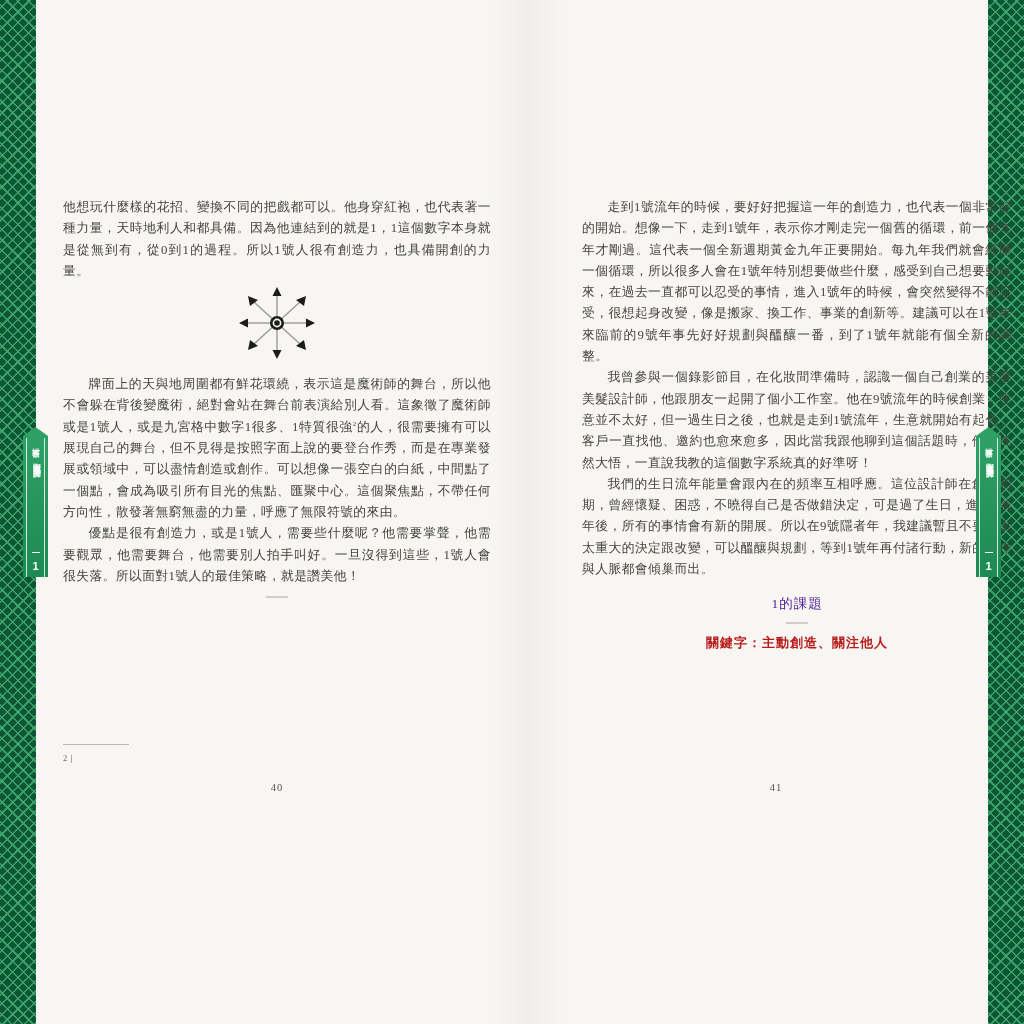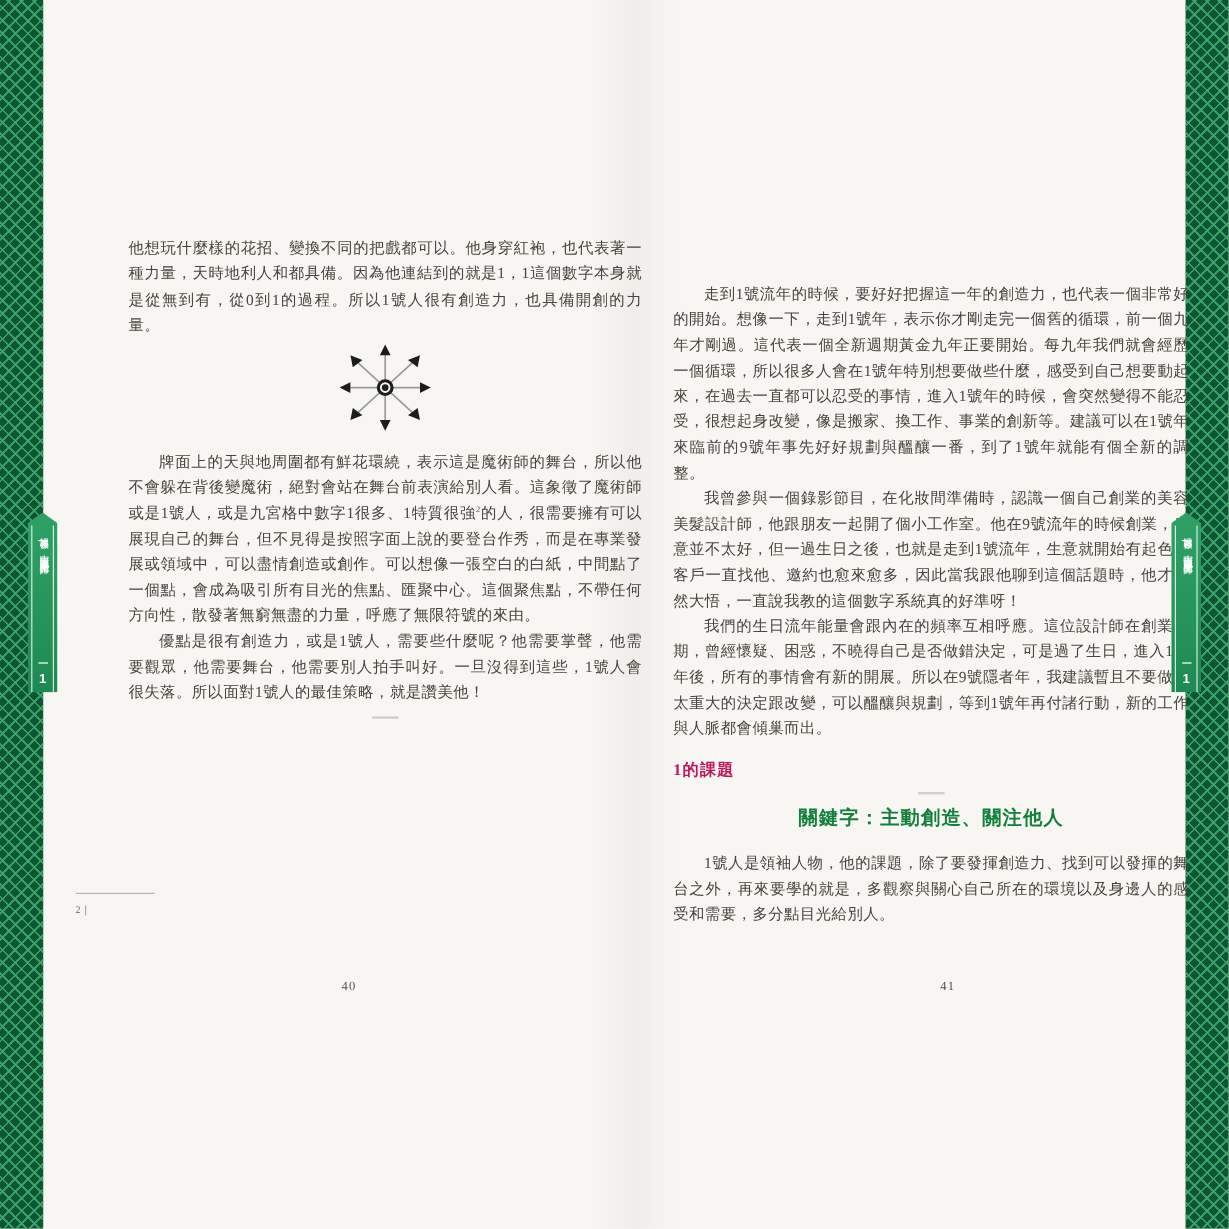--- a/index.html
+++ b/index.html
@@ -42,52 +42,52 @@
   .ribbon-num{
     color:#fff;font-size:11px;font-weight:bold;margin:3px 0 5px;
     font-family:"Liberation Sans","DejaVu Sans",sans-serif;
   }
   
   .gutter-shade{
     position:absolute;top:0;bottom:0;left:492px;width:72px;z-index:0;
     background:linear-gradient(90deg,rgba(0,0,0,0) 0%,rgba(0,0,0,.035) 50%,rgba(0,0,0,0) 100%);
   }
   .page-col{position:absolute;top:197px;z-index:1;color:#45443e;}
-  .page-col.left{left:63px;width:428px;margin-left:44px;}
-  .page-col.right{left:561px;width:430px;margin-top:38px;}
+  .page-col.left{left:63px;width:428px;}
+  .page-col.right{left:582px;width:430px;}
   .body-text{
     font-size:12.8px;line-height:21.3px;text-align:justify;
     letter-spacing:.4px;margin:0;
   }
   .indent{text-indent:2em;}
   sup.note-ref{font-size:7px;vertical-align:super;line-height:0;}
   .section-heading{
-    text-align:left;font-weight:bold;font-size:13.5px;color:#be185d;
+    text-align:center;font-weight:normal;font-size:13.5px;color:#4c1d95;
     margin:15px 0 0;letter-spacing:1px;
   }
   .mini-rule{width:22px;height:2px;background:#cfcec8;margin:9px auto 10px;}
   .keyword-line{
-    text-align:center;font-weight:bold;font-size:16px;color:#15803d;
+    text-align:center;font-weight:bold;font-size:13px;color:#b91c1c;
     margin:2px 0 16px;letter-spacing:1px;
   }
   
   .diagram-wrap{text-align:center;margin:4px 0 10px;}
   
   .footnote{
     position:absolute;left:63px;top:744px;width:428px;z-index:1;color:#6a6963;
   }
   .footnote-rule{width:66px;height:1px;background:#b9b8b2;margin-bottom:8px;}
   .footnote-body{
     position:relative;padding-left:16px;font-size:8.4px;line-height:12.6px;
     text-align:justify;letter-spacing:.2px;
   }
   .footnote-mark{position:absolute;left:0;top:0;}
   
   .page-num{
-    position:absolute;top:817px;width:40px;text-align:right;z-index:1;
+    position:absolute;top:782px;width:40px;text-align:center;z-index:1;
     font-size:10.5px;color:#55544e;letter-spacing:1px;
   }
   .page-num.left{left:257px;}
   .page-num.right{left:756px;}
 </style>
 </head>
 <body>
 
 <div class="band left"></div>
 <div class="band right"></div>
@@ -161,16 +161,15 @@
 
 <div class="page-col right">
   <p class="body-text indent">走到1號流年的時候，要好好把握這一年的創造力，也代表一個非常好的開始。想像一下，走到1號年，表示你才剛走完一個舊的循環，前一個九年才剛過。這代表一個全新週期黃金九年正要開始。每九年我們就會經歷一個循環，所以很多人會在1號年特別想要做些什麼，感受到自己想要動起來，在過去一直都可以忍受的事情，進入1號年的時候，會突然變得不能忍受，很想起身改變，像是搬家、換工作、事業的創新等。建議可以在1號年來臨前的9號年事先好好規劃與醞釀一番，到了1號年就能有個全新的調整。</p>
   <p class="body-text indent">我曾參與一個錄影節目，在化妝間準備時，認識一個自己創業的美容美髮設計師，他跟朋友一起開了個小工作室。他在9號流年的時候創業，生意並不太好，但一過生日之後，也就是走到1號流年，生意就開始有起色，客戶一直找他、邀約也愈來愈多，因此當我跟他聊到這個話題時，他才恍然大悟，一直說我教的這個數字系統真的好準呀！</p>
   <p class="body-text indent">我們的生日流年能量會跟內在的頻率互相呼應。這位設計師在創業初期，曾經懷疑、困惑，不曉得自己是否做錯決定，可是過了生日，進入1號年後，所有的事情會有新的開展。所以在9號隱者年，我建議暫且不要做出太重大的決定跟改變，可以醞釀與規劃，等到1號年再付諸行動，新的工作與人脈都會傾巢而出。</p>
 
   <h2 class="section-heading">1的課題</h2>
   <div class="mini-rule"></div>
   <p class="keyword-line">關鍵字：主動創造、關注他人</p>
 
-  <p class="body-text indent">1號人是領袖人物，他的課題，除了要發揮創造力、找到可以發揮的舞台之外，再來要學的就是，多觀察與關心自己所在的環境以及身邊人的感受和需要，多分點目光給別人。</p>
 </div>
 
 <div class="page-num right">41</div>
 
 </body></html>

